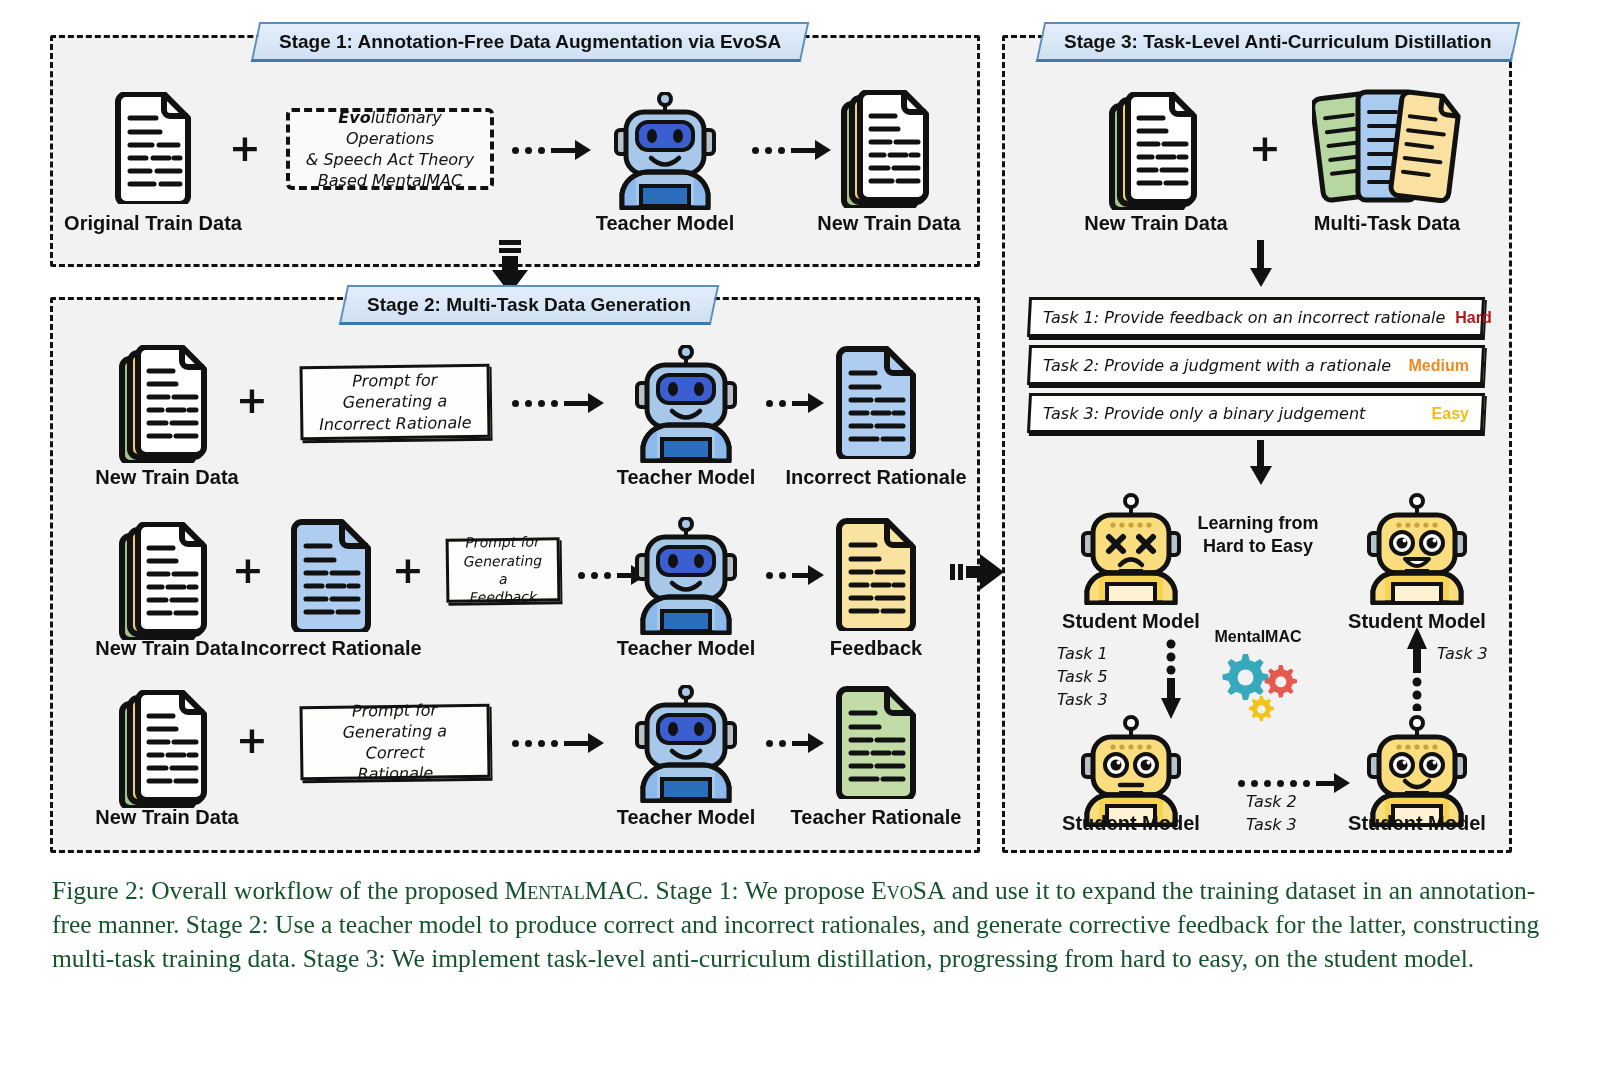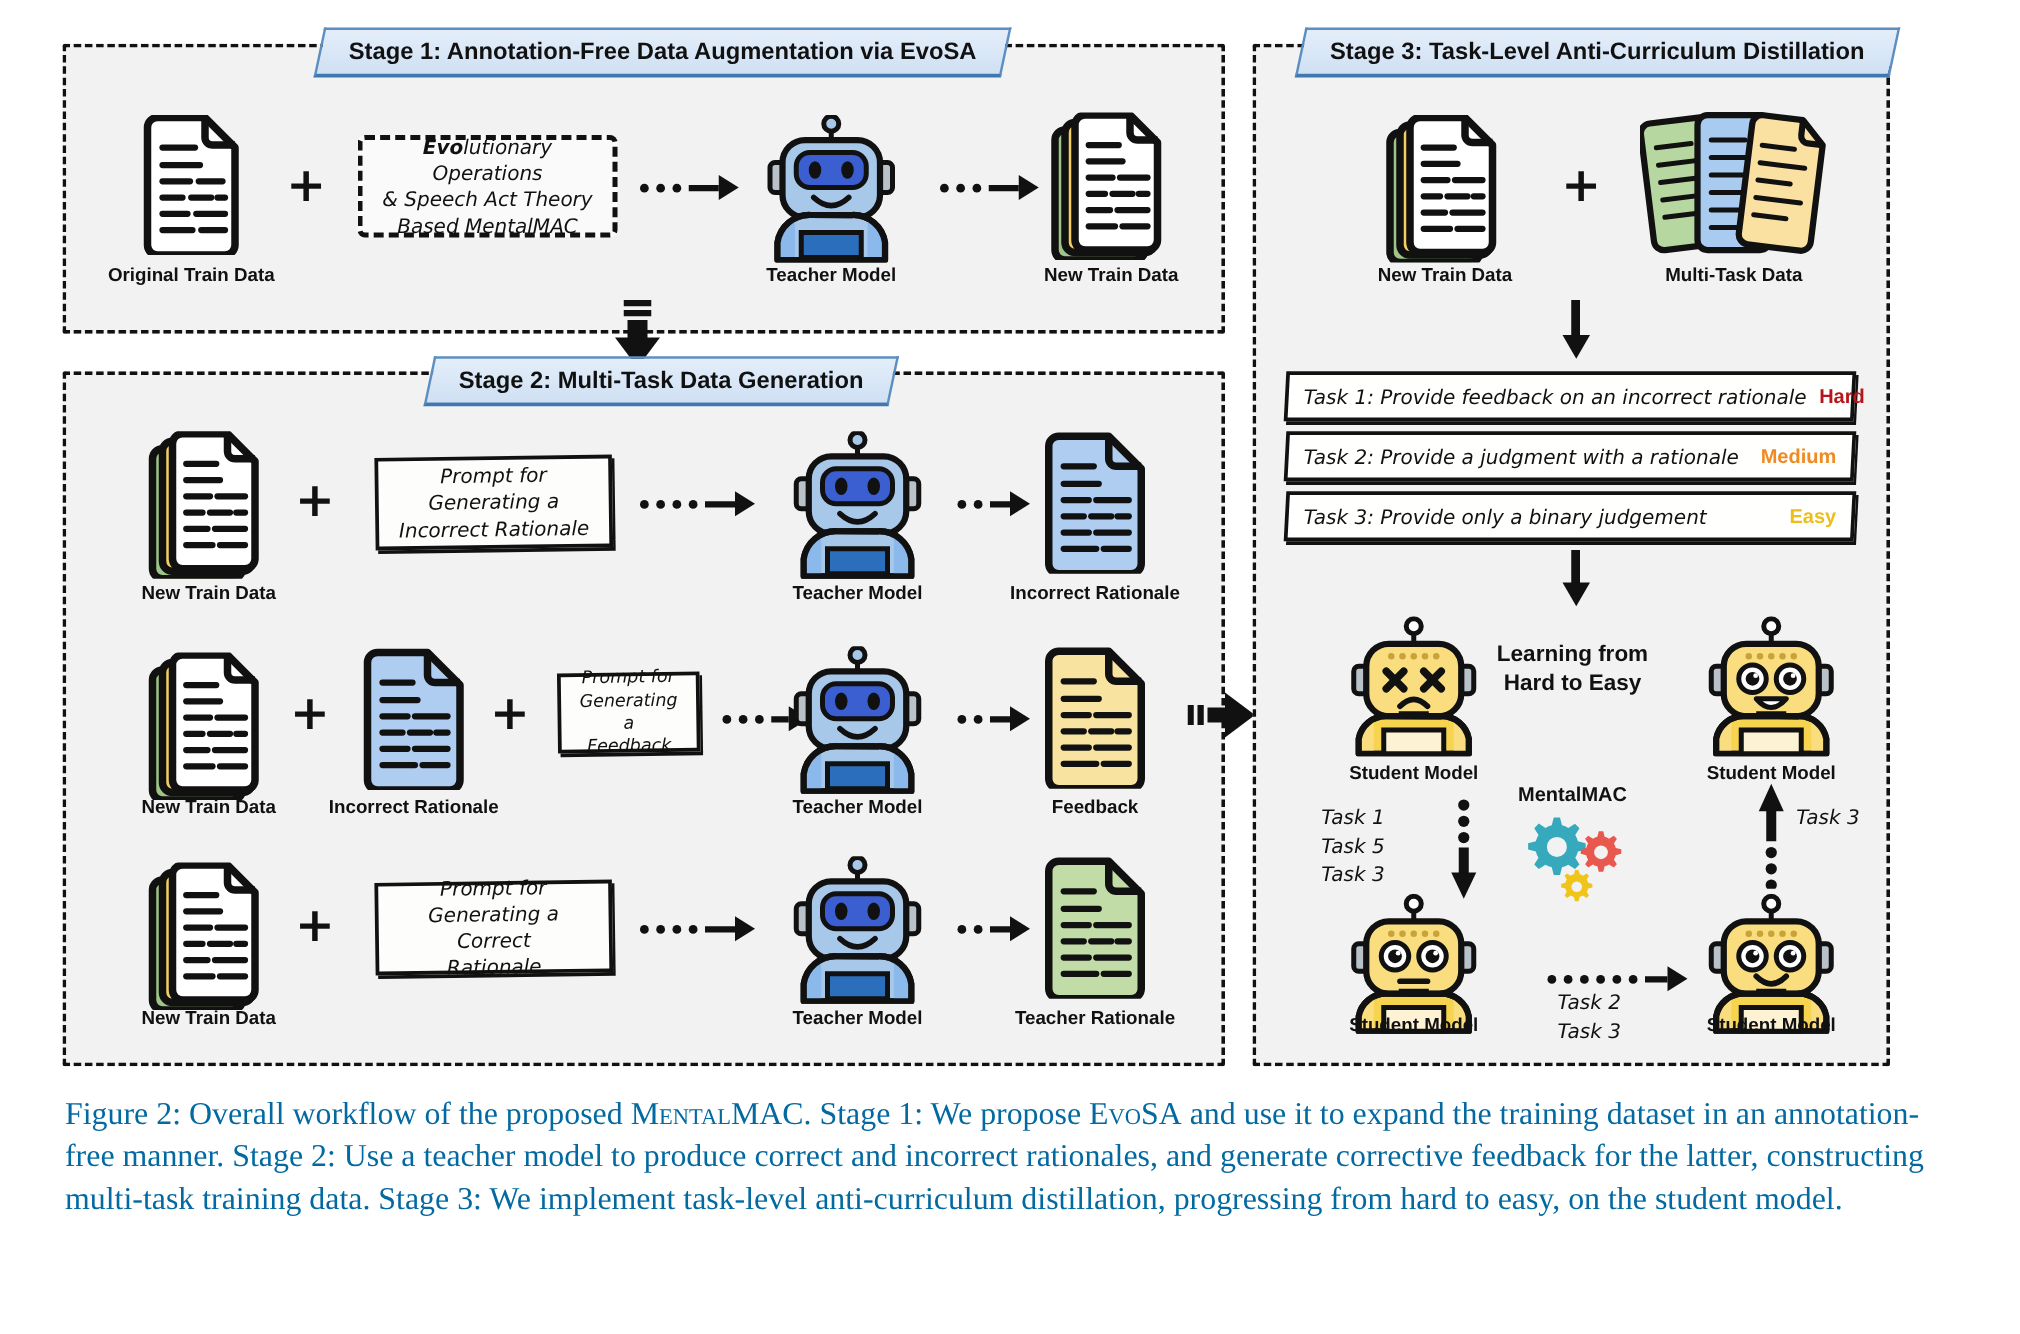--- a/index.html
+++ b/index.html
@@ -39,21 +39,21 @@
     z-index:5;
   }
   .banner > span { transform:skewX(12deg); display:block; }
   #banner-stage1 { left:255px;  top:22px; }
   #banner-stage2 { left:343px;  top:285px; }
   #banner-stage3 { left:1040px; top:22px; }
 
   
   .lbl {
     position:absolute;
-    font-size:15px; font-weight:bold; color:#111;
+    font-size:20px; font-weight:bold; color:#111;
     text-align:center; white-space:nowrap;
     transform:translateX(-50%);
   }
   .plus {
     position:absolute;
     font-size:38px; font-weight:bold; color:#111;
     line-height:1; transform:translate(-50%,-50%);
     font-family:"DejaVu Sans", sans-serif;
   }
 
@@ -148,21 +148,21 @@
     position:absolute;
     font-size:16px; font-weight:bold; color:#111;
     transform:translateX(-50%);
   }
 
   
   #caption {
     position:absolute;
     left:52px; top:874px; width:1512px;
     font-family:"Liberation Serif", serif;
-    font-size:25.5px; line-height:1.33; color:#0369a1;
+    font-size:25.5px; line-height:1.33; color:#14532d;
     text-align:left;
   }
   #caption .sc { font-variant:small-caps; }
 </style>
 </head>
 <body>
 
 <div class="figure">
 
   <div class="panel" id="panel-stage1"></div>

